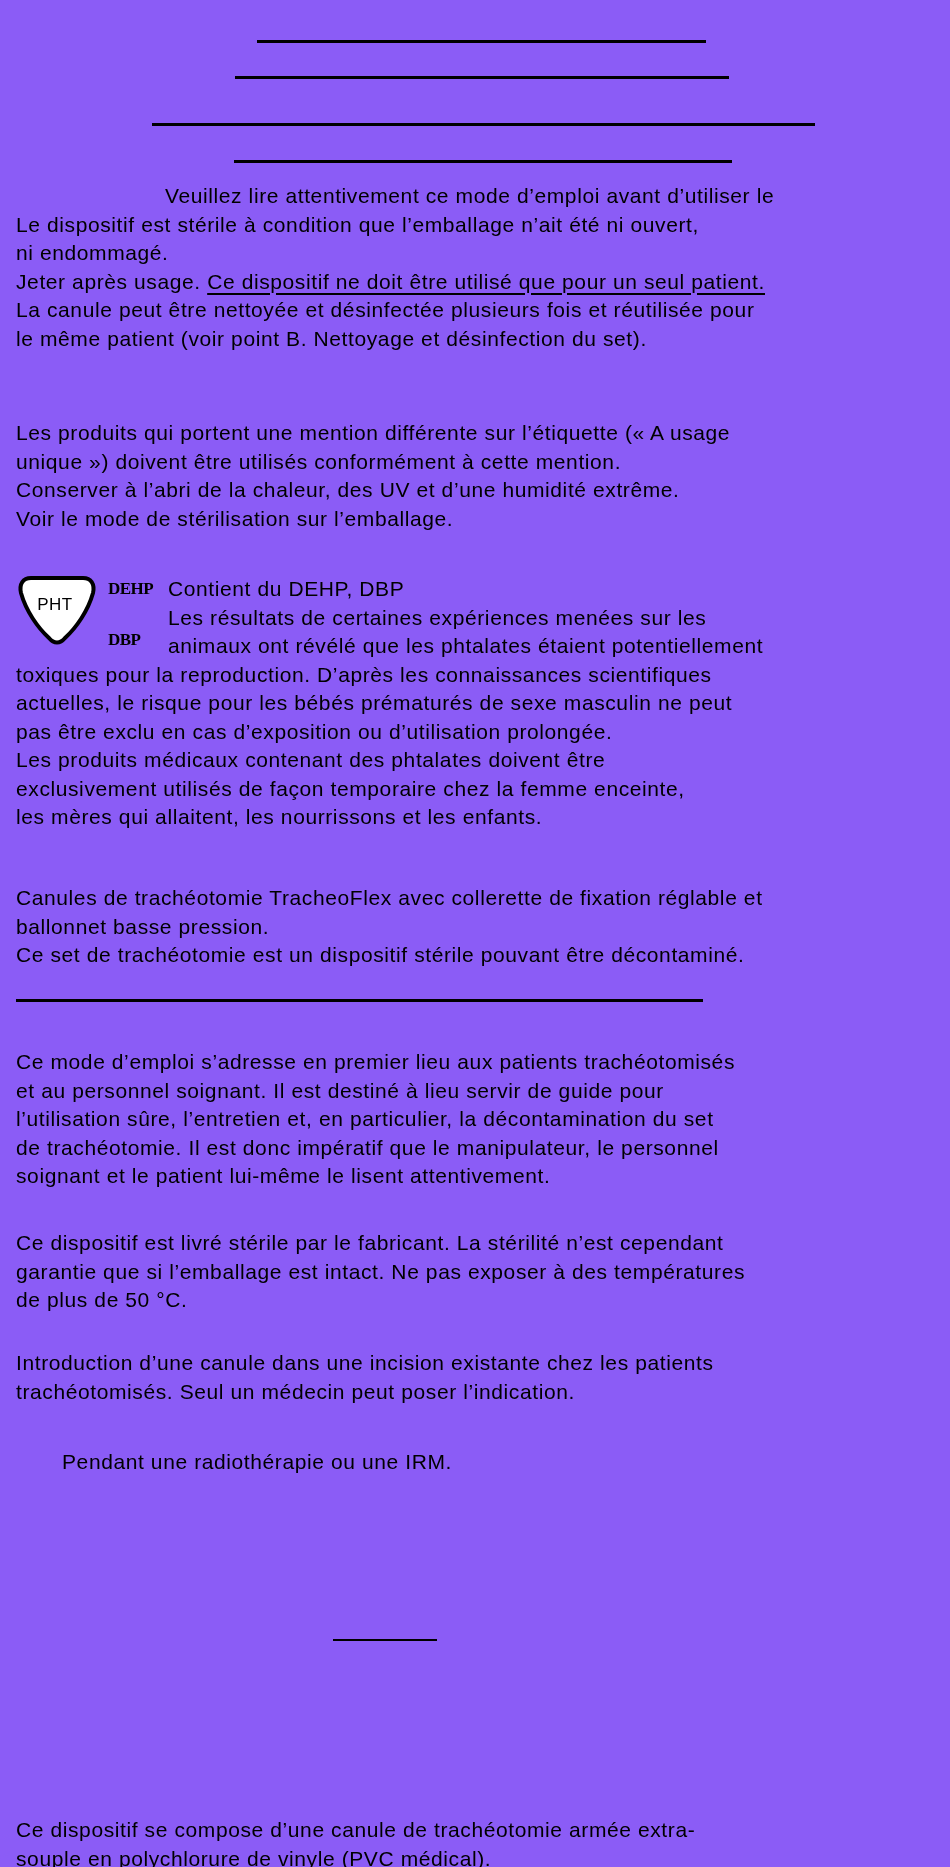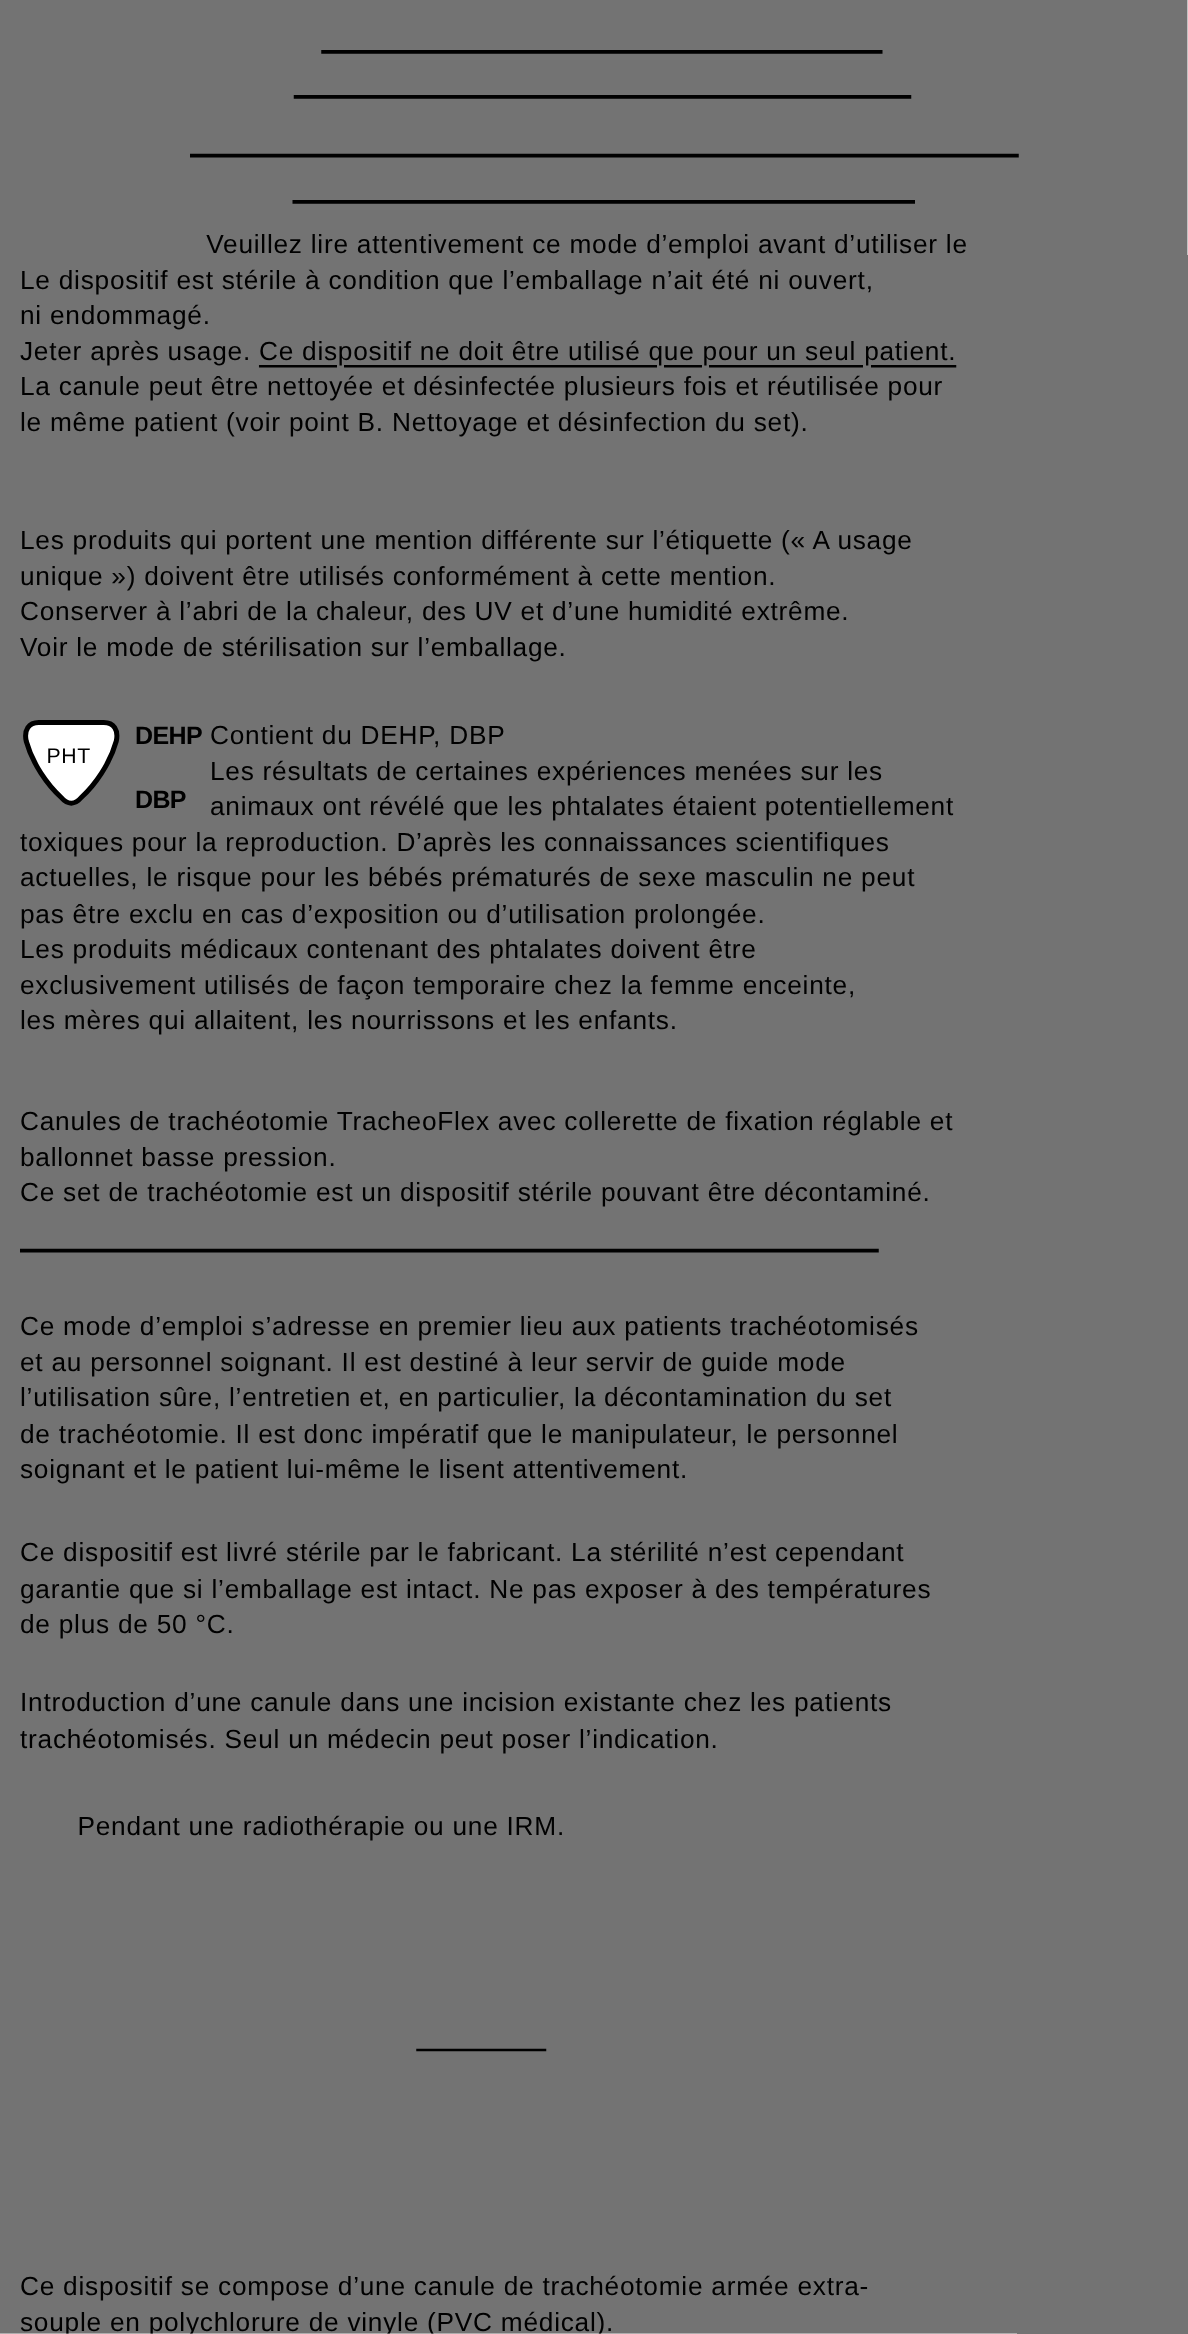--- a/index.html
+++ b/index.html
@@ -1,37 +1,37 @@
 <!DOCTYPE html>
 <html lang="fr"><head>
 <meta charset="utf-8">
 <style>
   html,body { margin:0; padding:0; background:#ffffff; }
   .page {
     position:relative;
     width:950px; height:1867px;
-    background:#737373;
+    background:#8b5cf6;
     overflow:hidden;
     font-family:"Liberation Sans", sans-serif;
     font-size:21px;
     line-height:28.5px;
     letter-spacing:0.6px;
     color:#000;
   }
   .rule { position:absolute; background:#000; }
   .block { position:absolute; left:16px; white-space:nowrap; }
   .ln { height:28.5px; }
   .ind { margin-left:152px; }
   .first-indent { margin-left:149px; }
   .u { text-decoration:underline; text-decoration-thickness:2px; text-underline-offset:4px; }
   .pht-wrap { position:absolute; left:16px; top:572px; width:82px; height:78px; }
   .chem-label {
     position:absolute; left:108px;
-    font-family:Liberation Sans, sans-serif;
-    font-weight:bold; font-size:20px; line-height:18px; letter-spacing:-0.5px;
+    font-family:Liberation Serif, serif;
+    font-weight:bold; font-size:17px; line-height:18px; letter-spacing:-0.5px;
   }
   .chem-dehp { top:580px; }
   .chem-dbp  { top:601px;margin-top:30px; }
 </style>
 </head>
 <body>
 
 <div class="page">
 
   <div class="rule" style="left:257px; top:40px; width:449px; height:3px;"></div>
@@ -79,21 +79,21 @@
   <div class="block" style="top:884px;">
     <div class="ln">Canules de trachéotomie TracheoFlex avec collerette de fixation réglable et</div>
     <div class="ln">ballonnet basse pression.</div>
     <div class="ln">Ce set de trachéotomie est un dispositif stérile pouvant être décontaminé.</div>
   </div>
 
   <div class="rule" style="left:16px; top:999px; width:687px; height:3px;"></div>
 
   <div class="block" style="top:1048px;">
     <div class="ln">Ce mode d’emploi s’adresse en premier lieu aux patients trachéotomisés</div>
-    <div class="ln">et au personnel soignant. Il est destiné à leur servir de guide mode</div>
+    <div class="ln">et au personnel soignant. Il est destiné à lieu servir de guide pour</div>
     <div class="ln">l’utilisation sûre, l’entretien et, en particulier, la décontamination du set</div>
     <div class="ln">de trachéotomie. Il est donc impératif que le manipulateur, le personnel</div>
     <div class="ln">soignant et le patient lui-même le lisent attentivement.</div>
   </div>
 
   <div class="block" style="top:1229px;">
     <div class="ln">Ce dispositif est livré stérile par le fabricant. La stérilité n’est cependant</div>
     <div class="ln">garantie que si l’emballage est intact. Ne pas exposer à des températures</div>
     <div class="ln">de plus de 50 °C.</div>
   </div>

